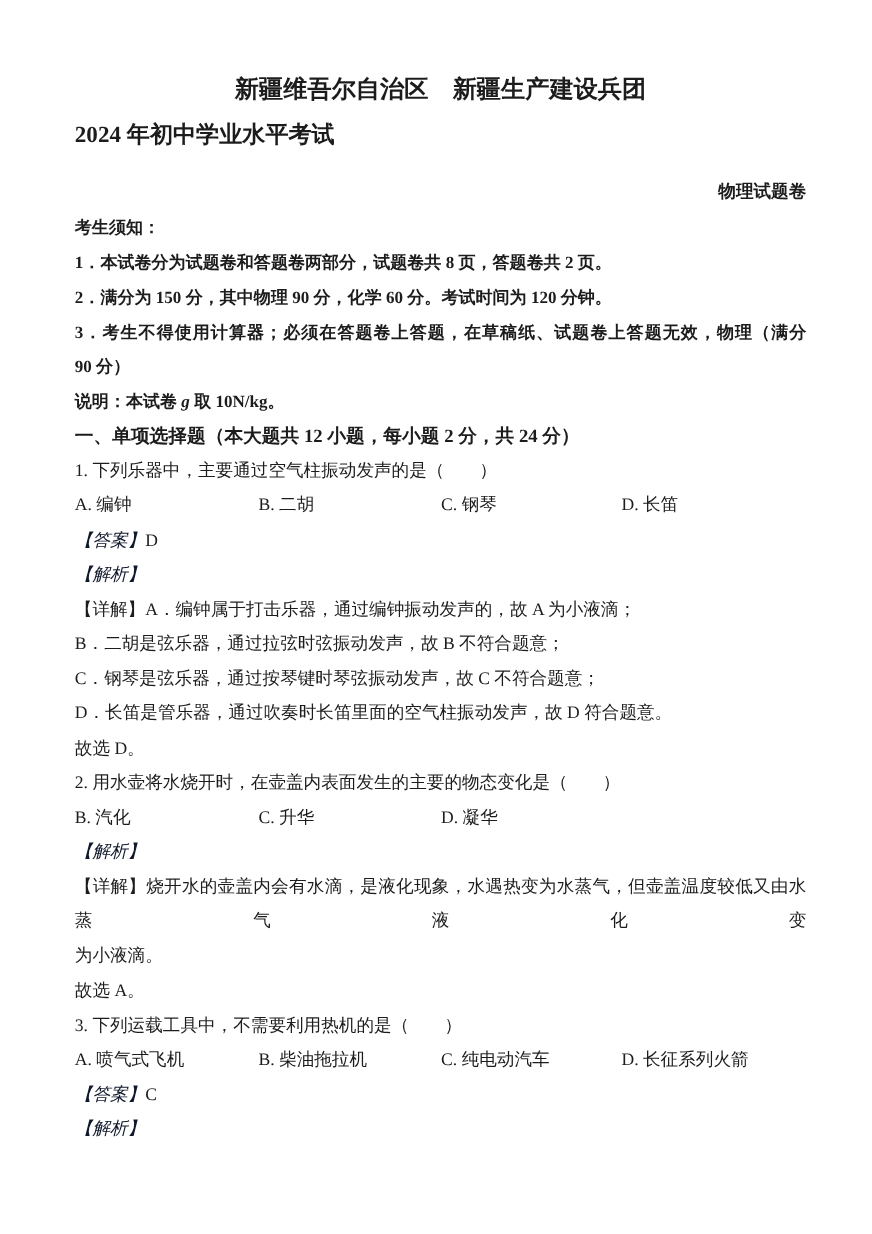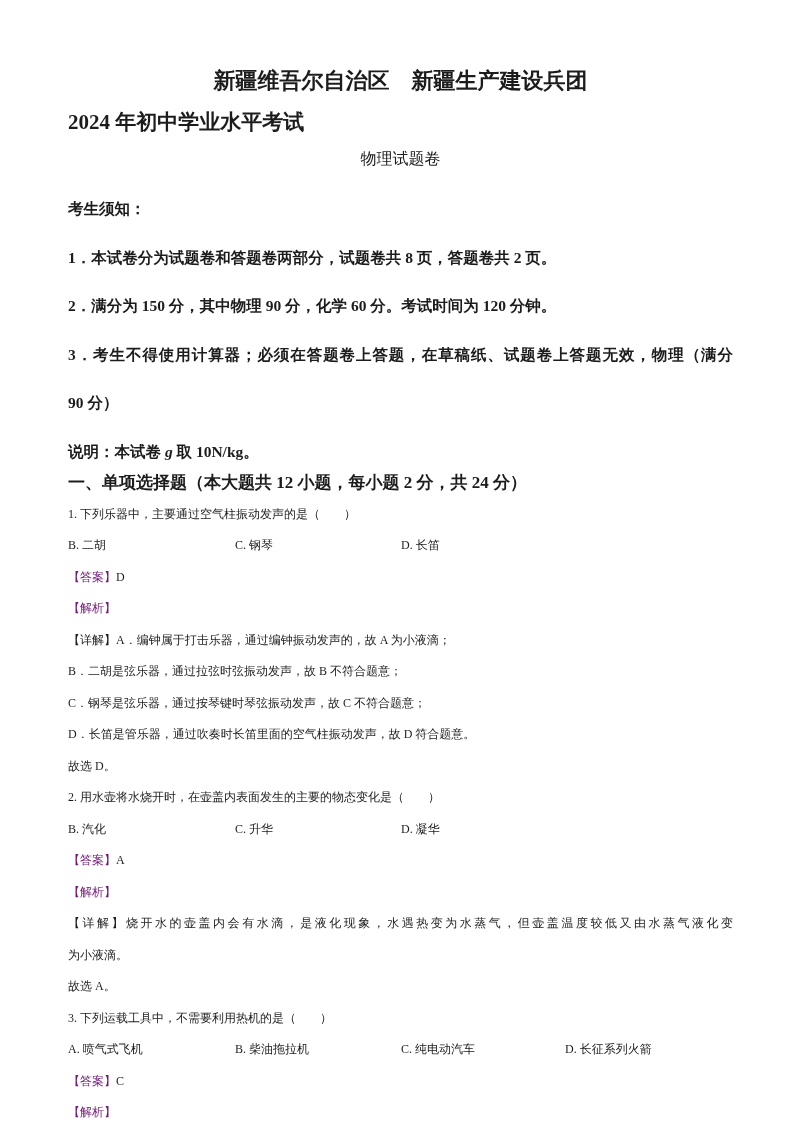--- a/index.html
+++ b/index.html
@@ -10,26 +10,26 @@
     font-family: "Liberation Serif", "DejaVu Serif", serif;
     overflow: hidden;
   }
   .page {
     box-sizing: border-box;
     width: 793px; height: 1122px;
     padding: 60px 60px 0 68px;
   }
   .t1 { font-size: 22px; font-weight: bold; text-align: center; line-height: 42px; }
   .t2 { font-size: 21px; font-weight: bold; line-height: 40px; }
-  .t3 { font-size: 16px; font-weight: normal; text-align: center; line-height: 34px; }
-  .line { font-size: 12px; line-height: 31.5px; }
-  .b    { font-weight: bold; font-size: 15.5px; margin-top: 17px; }
+  .t3 { font-size: 16px; font-weight: bold; text-align: right; line-height: 34px; margin-top: 16px; }
+  .line { font-size: 16px; line-height: 31.5px; }
+  .b    { font-weight: bold; font-size: 15.5px; }
   .sec  { font-weight: bold; font-size: 17px; }
   .opts { display: grid; grid-template-columns: 167px 166px 164px auto; }
-  .blue { color: #701a75; }
+  .blue { color: #0f172a; font-style: italic; }
   .just { text-align: justify; text-align-last: justify; }
   .gvar { font-style: italic; }
 </style>
 </head>
 <body>
 
 <div class="page">
 
   <div class="t1">新疆维吾尔自治区　新疆生产建设兵团</div>
   <div class="t2">2024 年初中学业水平考试</div>
@@ -40,39 +40,39 @@
   <div class="line b">2．满分为 150 分，其中物理 90 分，化学 60 分。考试时间为 120 分钟。</div>
   <div class="line b just">3．考生不得使用计算器；必须在答题卷上答题，在草稿纸、试题卷上答题无效，物理（满分</div>
   <div class="line b">90 分）</div>
 
   <div class="line b"><span>说明：本试卷 </span><i class="gvar">g</i><span> 取 10N/kg。</span></div>
 
   <div class="line sec">一、单项选择题（本大题共 12 小题，每小题 2 分，共 24 分）</div>
 
   <div class="line">1. 下列乐器中，主要通过空气柱振动发声的是（　　）</div>
   <div class="line opts">
+    <span>A. 编钟</span>
     <span>B. 二胡</span>
     <span>C. 钢琴</span>
     <span>D. 长笛</span>
   </div>
   <div class="line"><span class="blue">【答案】</span><span>D</span></div>
   <div class="line"><span class="blue">【解析】</span></div>
   <div class="line">【详解】A．编钟属于打击乐器，通过编钟振动发声的，故 A 为小液滴；</div>
   <div class="line">B．二胡是弦乐器，通过拉弦时弦振动发声，故 B 不符合题意；</div>
   <div class="line">C．钢琴是弦乐器，通过按琴键时琴弦振动发声，故 C 不符合题意；</div>
   <div class="line">D．长笛是管乐器，通过吹奏时长笛里面的空气柱振动发声，故 D 符合题意。</div>
   <div class="line">故选 D。</div>
 
   <div class="line">2. 用水壶将水烧开时，在壶盖内表面发生的主要的物态变化是（　　）</div>
   <div class="line opts">
     <span>B. 汽化</span>
     <span>C. 升华</span>
     <span>D. 凝华</span>
   </div>
-  <div class="line"><span class="blue">【答案】</span><span>A</span></div>
   <div class="line"><span class="blue">【解析】</span></div>
   <div class="line just">【详解】烧开水的壶盖内会有水滴，是液化现象，水遇热变为水蒸气，但壶盖温度较低又由水蒸气液化变</div>
   <div class="line">为小液滴。</div>
   <div class="line">故选 A。</div>
 
   <div class="line">3. 下列运载工具中，不需要利用热机的是（　　）</div>
   <div class="line opts">
     <span>A. 喷气式飞机</span>
     <span>B. 柴油拖拉机</span>
     <span>C. 纯电动汽车</span>

